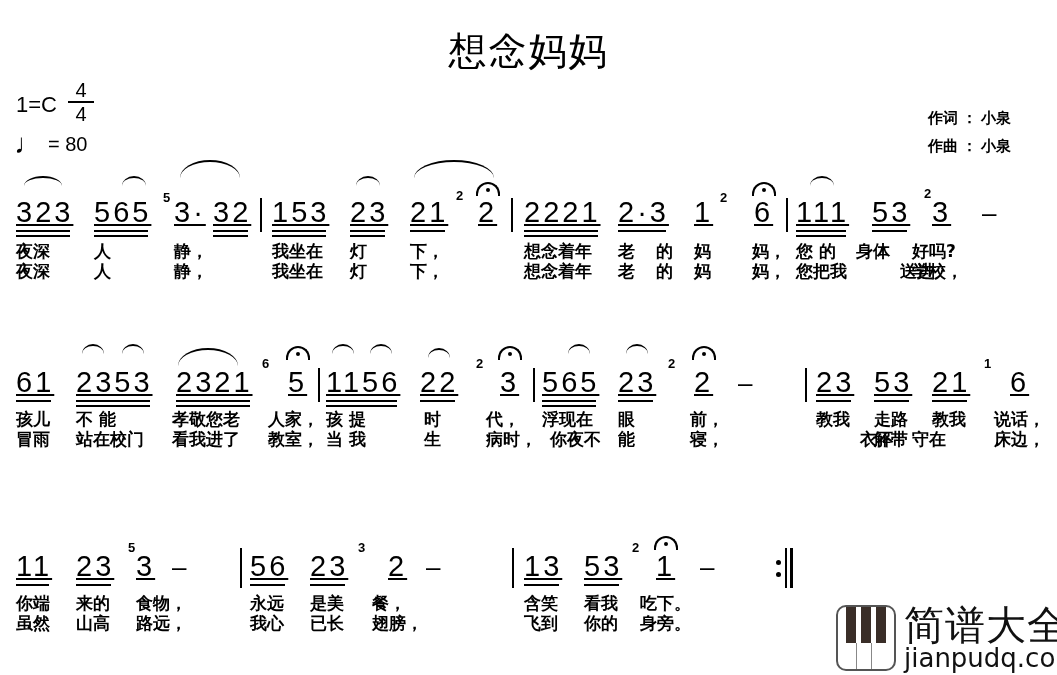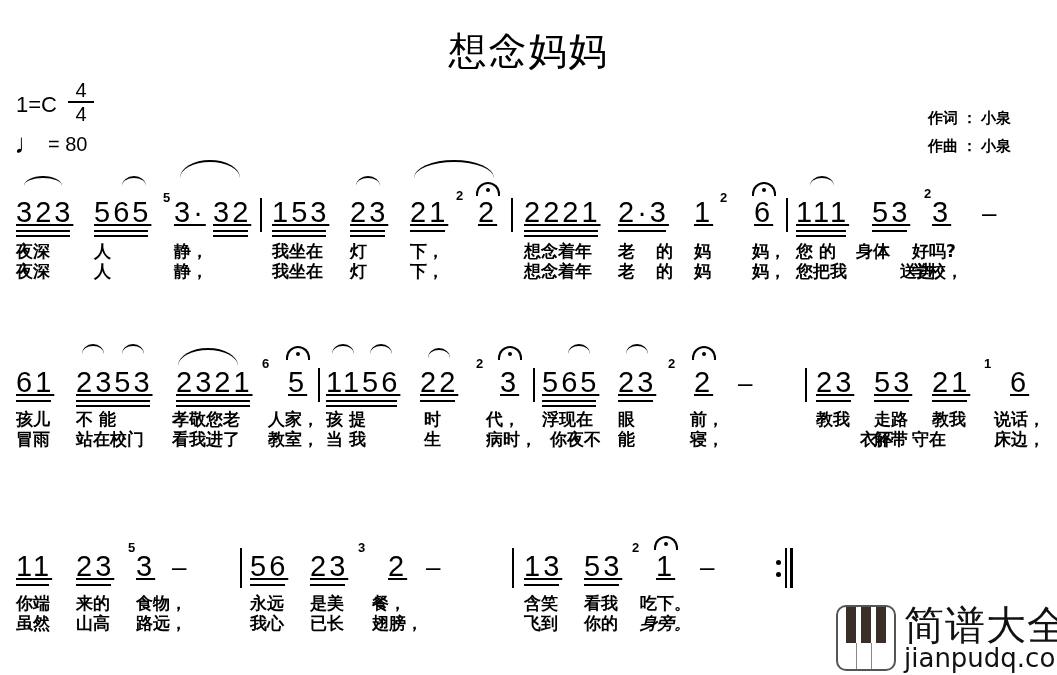--- a/index.html
+++ b/index.html
@@ -233,21 +233,21 @@
     <div style="position:absolute;left:0;top:12px;width:5px;height:5px;border-radius:50%;background:#000;"></div>
     <div style="position:absolute;left:0;top:24px;width:5px;height:5px;border-radius:50%;background:#000;"></div>
     <div style="position:absolute;left:9px;top:0;width:2px;height:40px;background:#000;"></div>
     <div style="position:absolute;left:14px;top:0;width:3px;height:40px;background:#000;"></div>
   </div>
   <span class="lyr" style="left:524px;top:66px;">含笑</span>
   <span class="lyr" style="left:584px;top:66px;">看我</span>
   <span class="lyr" style="left:640px;top:66px;">吃下。</span>
   <span class="lyr" style="left:524px;top:86px;">飞到</span>
   <span class="lyr" style="left:584px;top:86px;">你的</span>
-  <span class="lyr" style="left:640px;top:86px;font-style:italic;">身旁。</span>
+  <span class="lyr" style="left:640px;top:86px;">身旁。</span>
 </div>
 
 <div class="abs logo">
   <div class="piano">
     <div class="k" style="left:8px;"></div>
     <div class="k" style="left:23px;"></div>
     <div class="k" style="left:38px;"></div>
     <div class="w" style="left:18px;"></div>
     <div class="w" style="left:33px;"></div>
   </div>

